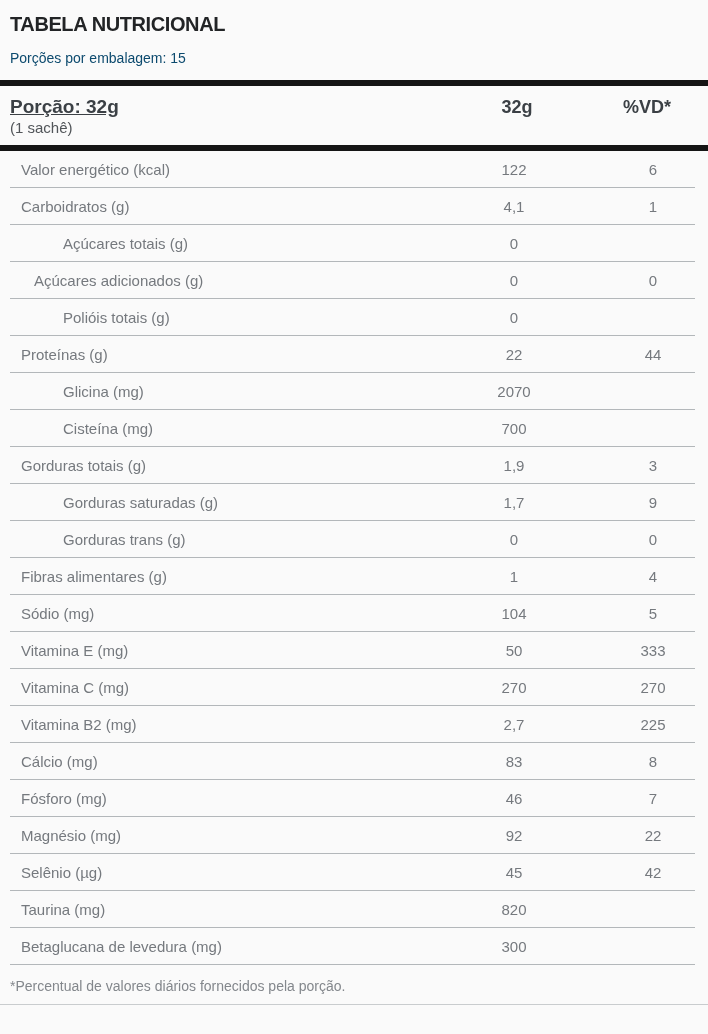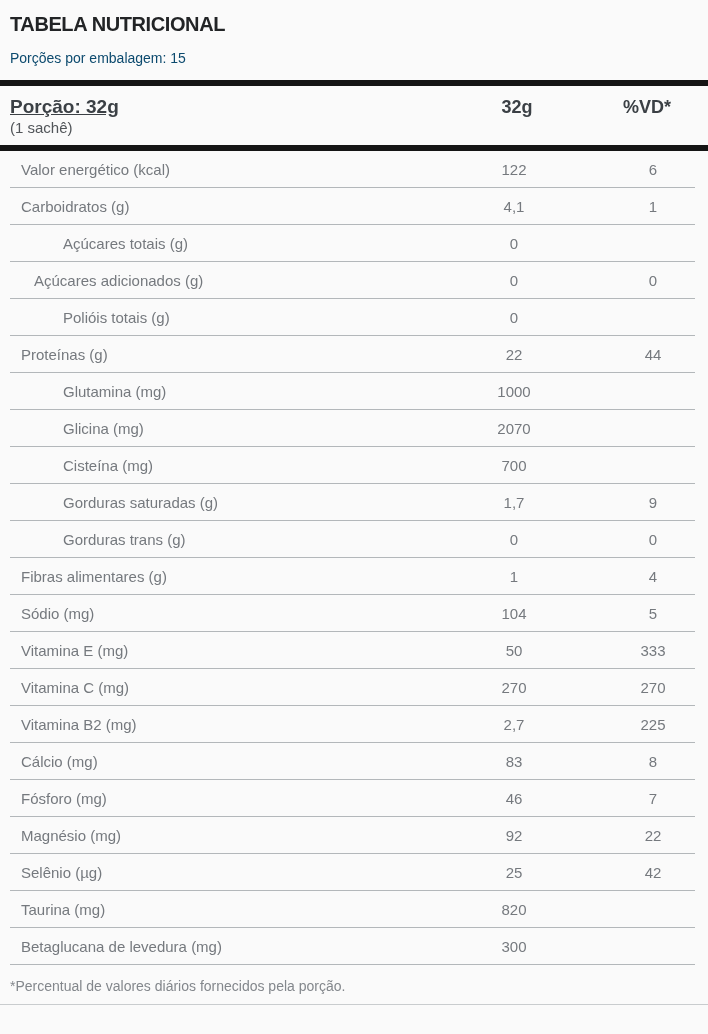--- a/index.html
+++ b/index.html
@@ -107,33 +107,33 @@
       <div class="row-label">Polióis totais (g)</div>
       <div class="col-qty row-qty">0</div>
       <div class="col-vd row-vd"></div>
     </div>
     <div class="row indent-0">
       <div class="row-label">Proteínas (g)</div>
       <div class="col-qty row-qty">22</div>
       <div class="col-vd row-vd">44</div>
     </div>
     <div class="row indent-1">
-      <div class="row-label">Glutamina (mg)</div>
-      <div class="col-qty row-qty">1000</div>
-      <div class="col-vd row-vd"></div>
-    </div>
-    <div class="row indent-1">
       <div class="row-label">Glicina (mg)</div>
       <div class="col-qty row-qty">2070</div>
       <div class="col-vd row-vd"></div>
     </div>
     <div class="row indent-1">
       <div class="row-label">Cisteína (mg)</div>
       <div class="col-qty row-qty">700</div>
       <div class="col-vd row-vd"></div>
+    </div>
+    <div class="row indent-0">
+      <div class="row-label">Gorduras totais (g)</div>
+      <div class="col-qty row-qty">1,9</div>
+      <div class="col-vd row-vd">3</div>
     </div>
     <div class="row indent-1">
       <div class="row-label">Gorduras saturadas (g)</div>
       <div class="col-qty row-qty">1,7</div>
       <div class="col-vd row-vd">9</div>
     </div>
     <div class="row indent-1">
       <div class="row-label">Gorduras trans (g)</div>
       <div class="col-qty row-qty">0</div>
       <div class="col-vd row-vd">0</div>
@@ -173,21 +173,21 @@
       <div class="col-qty row-qty">46</div>
       <div class="col-vd row-vd">7</div>
     </div>
     <div class="row indent-0">
       <div class="row-label">Magnésio (mg)</div>
       <div class="col-qty row-qty">92</div>
       <div class="col-vd row-vd">22</div>
     </div>
     <div class="row indent-0">
       <div class="row-label">Selênio (µg)</div>
-      <div class="col-qty row-qty">25</div>
+      <div class="col-qty row-qty">45</div>
       <div class="col-vd row-vd">42</div>
     </div>
     <div class="row indent-0">
       <div class="row-label">Taurina (mg)</div>
       <div class="col-qty row-qty">820</div>
       <div class="col-vd row-vd"></div>
     </div>
     <div class="row indent-0">
       <div class="row-label">Betaglucana de levedura (mg)</div>
       <div class="col-qty row-qty">300</div>

